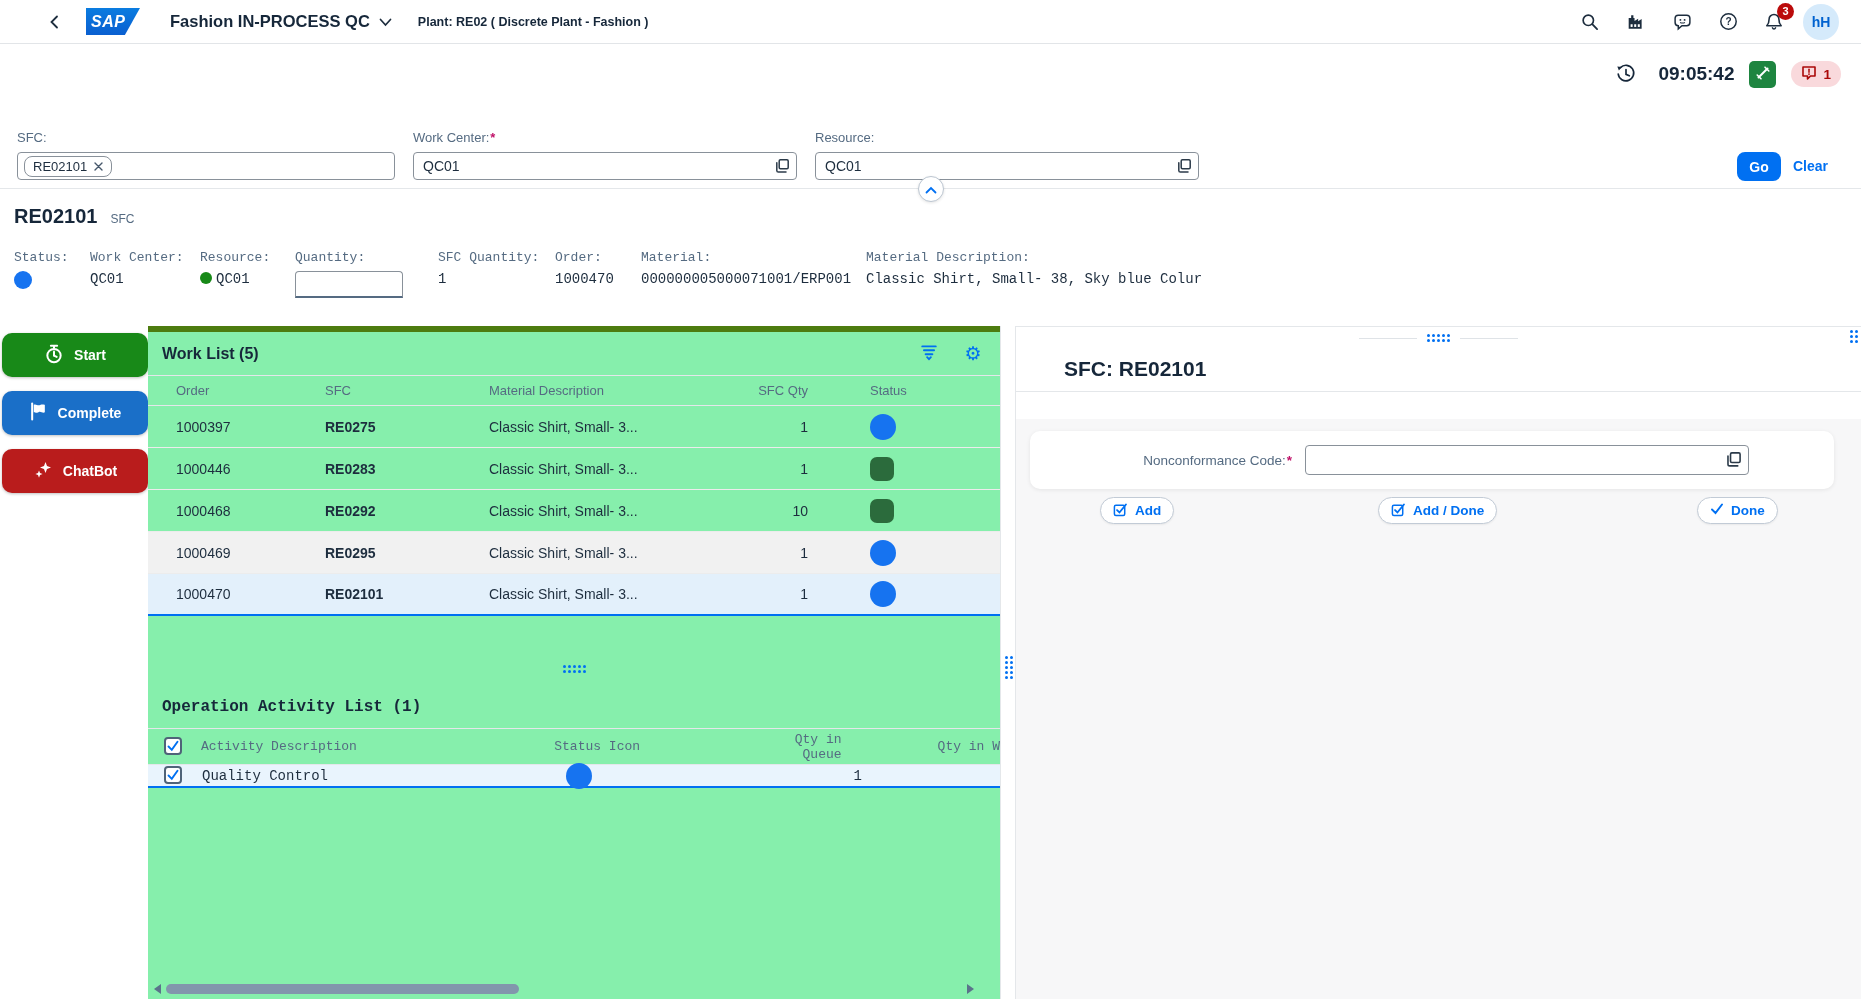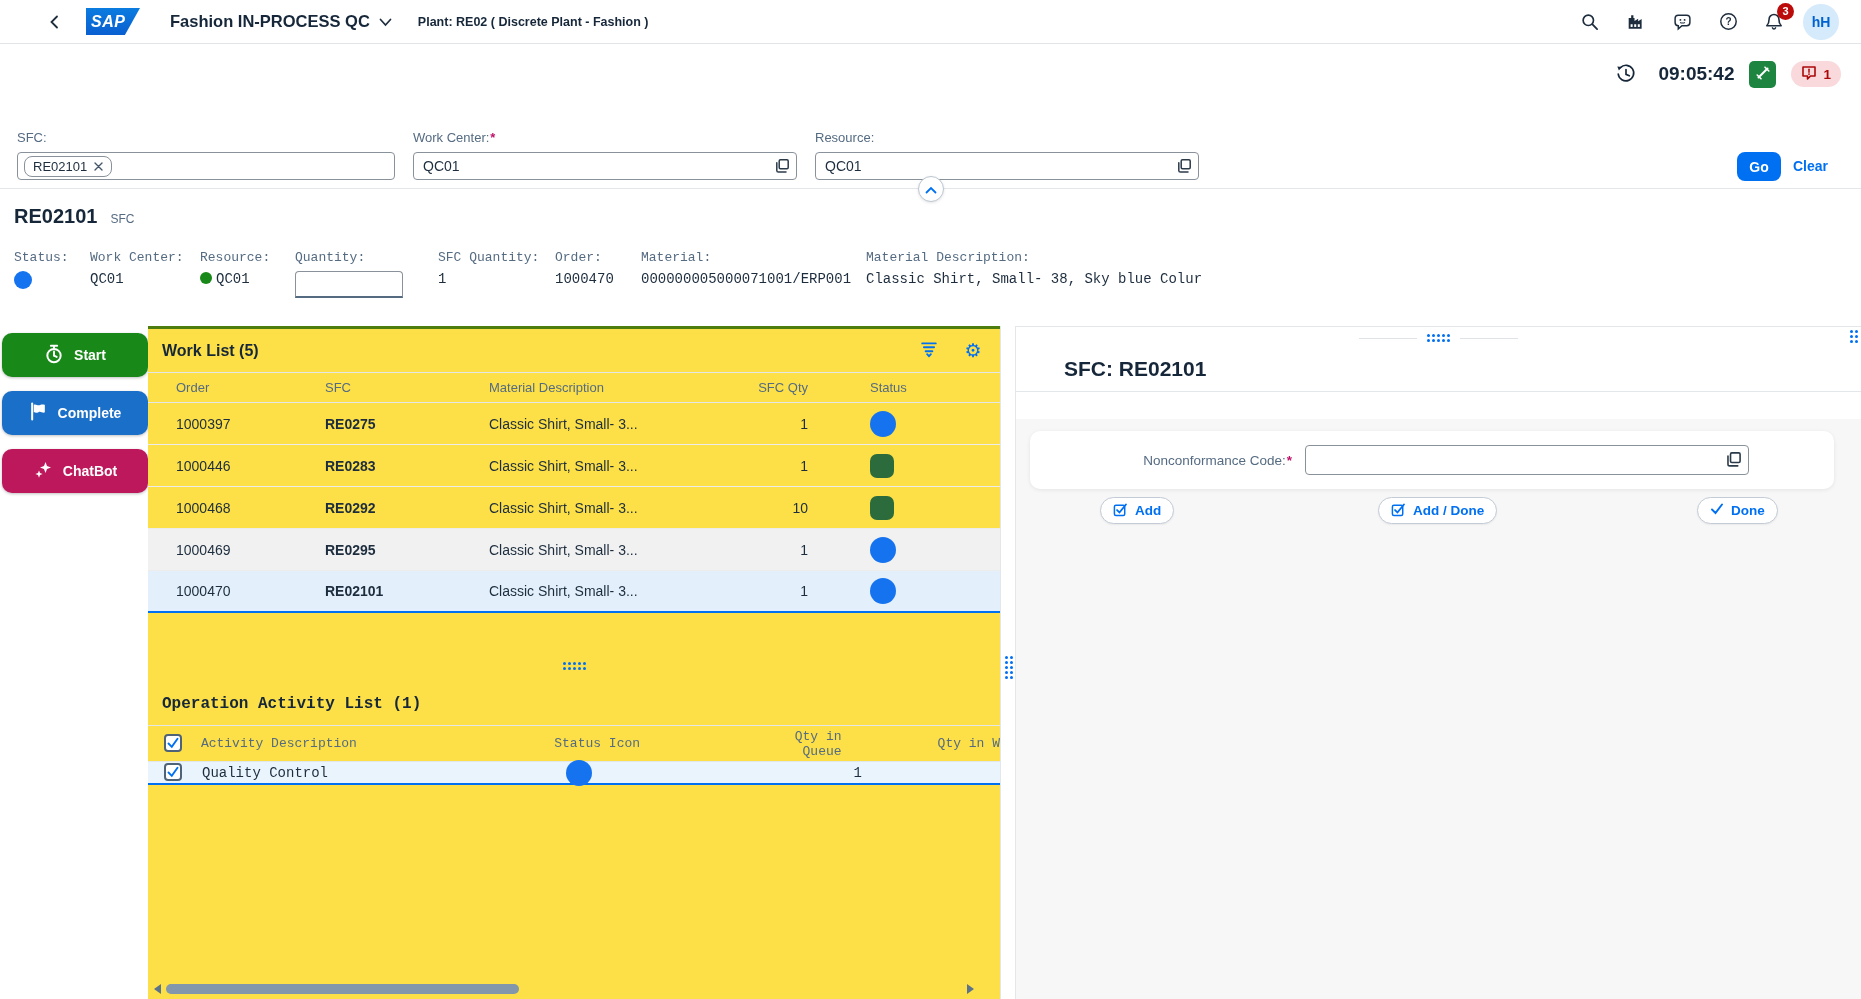--- a/index.html
+++ b/index.html
@@ -59,25 +59,25 @@
   .dot { display:inline-block; border-radius:50%; }
   .dot-blue { width:18px; height:18px; background:#1673f0; }
   .dot-green { width:12px; height:12px; background:#188918; margin-right:4px; vertical-align:-1px; }
   .qty-input { width:108px; height:27px; border:1px solid #89919a; border-bottom:2px solid #556b82; border-radius:4px 4px 0 0; font-family:inherit; font-size:14px; padding:0 8px; outline:none; }
 
   
   .action-rail { position:absolute; left:2px; top:333px; width:146px; }
   .rail-btn { width:146px; height:44px; border:none; border-radius:10px; display:flex; align-items:center; justify-content:center; gap:10px; color:#fff; font-size:14px; font-weight:bold; font-family:inherit; cursor:pointer; margin-bottom:14px; box-shadow:0 1px 3px rgba(0,0,0,.25); }
   .rail-start { background:#188918; }
   .rail-complete { background:#1a6fc8; }
-  .rail-chatbot { background:#be185d; }
+  .rail-chatbot { background:#b91c1c; }
 
   
   .panels { position:absolute; top:326px; left:148px; right:0; bottom:0; display:flex; }
-  .left-panel { width:852px; position:relative; border-top:3px solid #4d7c0f; overflow:hidden; background:#fde047; }
+  .left-panel { width:852px; position:relative; border-top:6px solid #4d7c0f; overflow:hidden; background:#86efac; }
   .v-splitter { width:16px; background:#fff; border-left:1px solid #e4e7ea; border-right:1px solid #e4e7ea; position:relative; cursor:col-resize; }
   .right-panel { flex:1; position:relative; border-top:1px solid #e4e7ea; background:#fff; overflow:hidden; }
 
   .grip { display:grid; gap:2px; }
   .grip i { width:3px; height:3px; border-radius:50%; background:#0070f2; }
   .grip-h { grid-template-columns:repeat(5,3px); }
   .grip-v { grid-template-columns:repeat(2,3px); }
 
   
   .wl-toolbar { height:44px; display:flex; align-items:center; padding:0 14px; border-bottom:1px solid #e4e7ea; }

